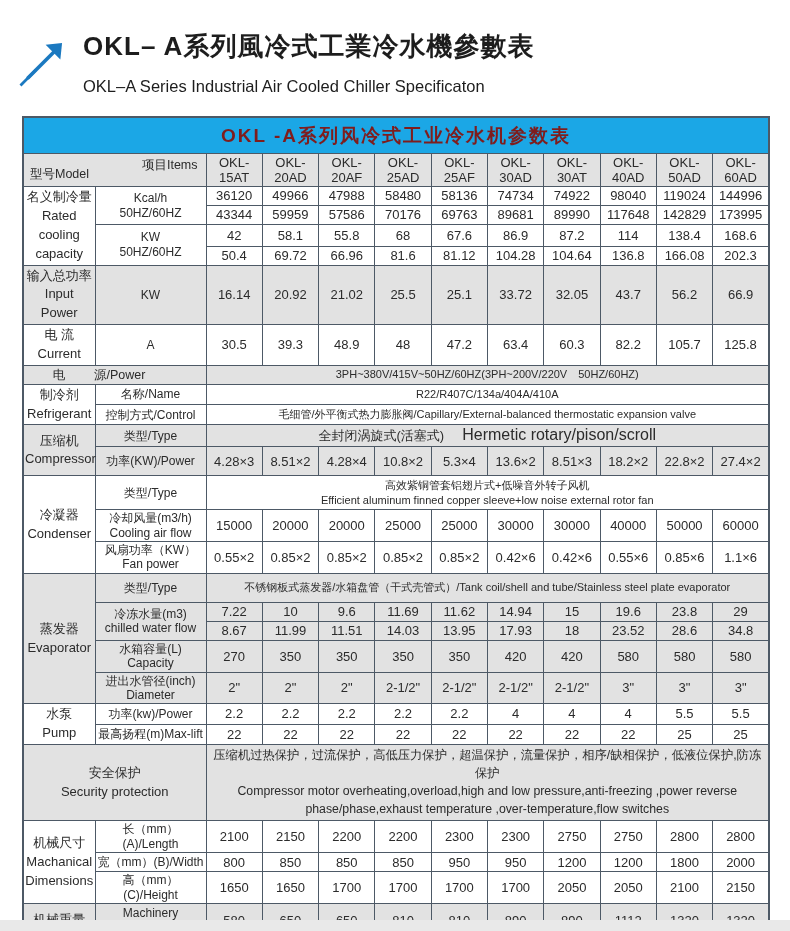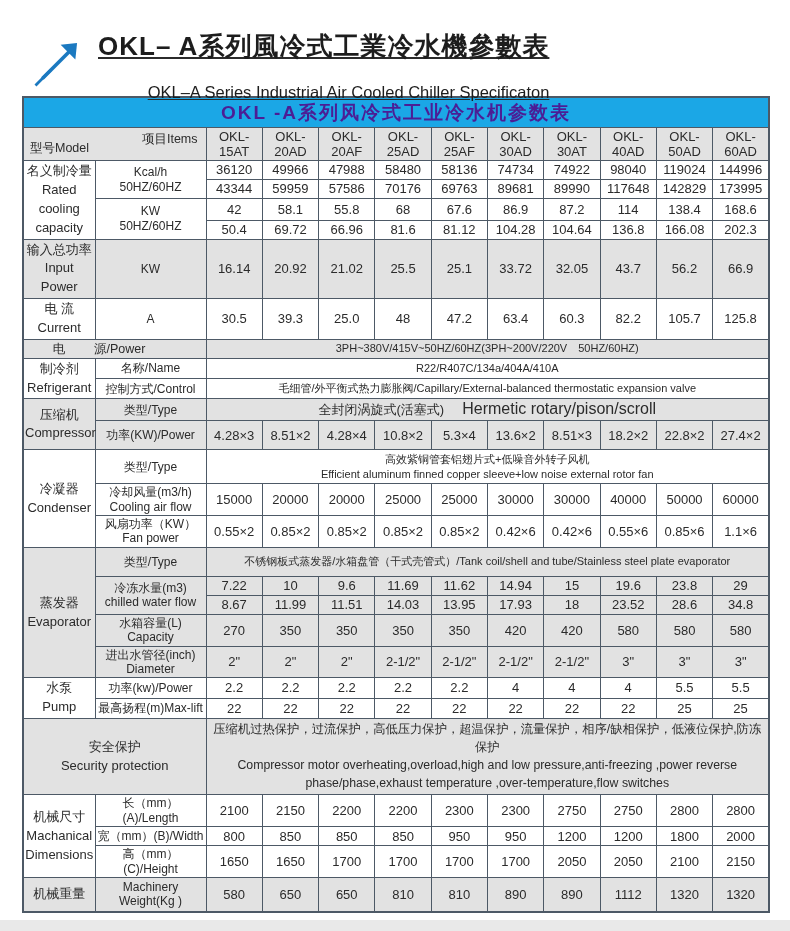--- a/index.html
+++ b/index.html
@@ -2,33 +2,33 @@
 <html style="--accent: #1ba7e6; --border: #4d5966; --shade: #e2e2e2;"><head>
 <meta charset="utf-8">
 <style>
   :root{
     --accent:#1ba7e6; --border:#4d5966; --shade:#e2e2e2; --text:#2b2b2b; --logo:#1b79c0;
   }
   *{box-sizing:border-box; margin:0; padding:0;}
   html,body{width:790px; height:931px; background:#fff; overflow:hidden;
     font-family:"Liberation Sans","DejaVu Sans",sans-serif; color:var(--text);}
   
-  .page-head{display:flex; align-items:flex-start; padding:30px 0 0 32px; height:96px;text-decoration:underline;}
+  .page-head{display:flex; align-items:flex-start; padding:30px 0 0 17px; height:116px;}
   .logo{width:52px; height:52px; margin-top:6px; flex:0 0 auto;}
   .titles{margin-left:14px;}
   .title-zh{font-size:26px; font-weight:bold; letter-spacing:1px; color:#1d1d1d; line-height:1.25;}
-  .title-en{font-size:16.5px; color:#1d1d1d; margin-top:20px;text-align:right;}
+  .title-en{font-size:16.5px; color:#1d1d1d; margin-top:14px;}
   
   .tbl-wrap{padding:0 22px;}
   table{border-collapse:collapse; table-layout:fixed; width:746px; border:2px solid var(--border);}
   td{border:1px solid var(--border); text-align:center; vertical-align:middle;
      white-space:pre-line; font-size:13px; padding:1px 2px; line-height:1.18; background:#fff;}
   tr.shade td{background:var(--shade);}
-  td.caption{background:var(--accent); color:#4c1d95; font-size:19px; font-weight:600;
-     letter-spacing:2px; height:30px; line-height:1;}
+  td.caption{background:var(--accent); color:#7f1d1d; font-size:19px; font-weight:600;
+     letter-spacing:2px; height:36px; line-height:1;}
   tr.size-hd td{height:28px;}
   tr.size-s td{height:19px;}
   tr.size-m td{height:29px;}
   tr.size-l td{height:34px;}
   td.model{font-size:13px;}
   td.cat{font-size:13px; line-height:1.45; padding:1px 1px;}
   td.label{font-size:12px; line-height:1.2;}
   td.value{font-size:11px; line-height:1.35;}
   td.secv{font-size:12.3px; line-height:1.45; padding:2px 6px;}
   
@@ -172,21 +172,21 @@
           <td class="data">43.7</td>
           <td class="data">56.2</td>
           <td class="data">66.9</td>
         </tr>
         <tr class="size-m">
           <td class="cat">电 流
 Current</td>
           <td class="label">A</td>
           <td class="data">30.5</td>
           <td class="data">39.3</td>
-          <td class="data">25.0</td>
+          <td class="data">48.9</td>
           <td class="data">48</td>
           <td class="data">47.2</td>
           <td class="data">63.4</td>
           <td class="data">60.3</td>
           <td class="data">82.2</td>
           <td class="data">105.7</td>
           <td class="data">125.8</td>
         </tr>
         <tr class="size-s shade">
           <td colspan="2" class="split"><span class="p0">电</span><span class="p1">源/Power</span></td>

